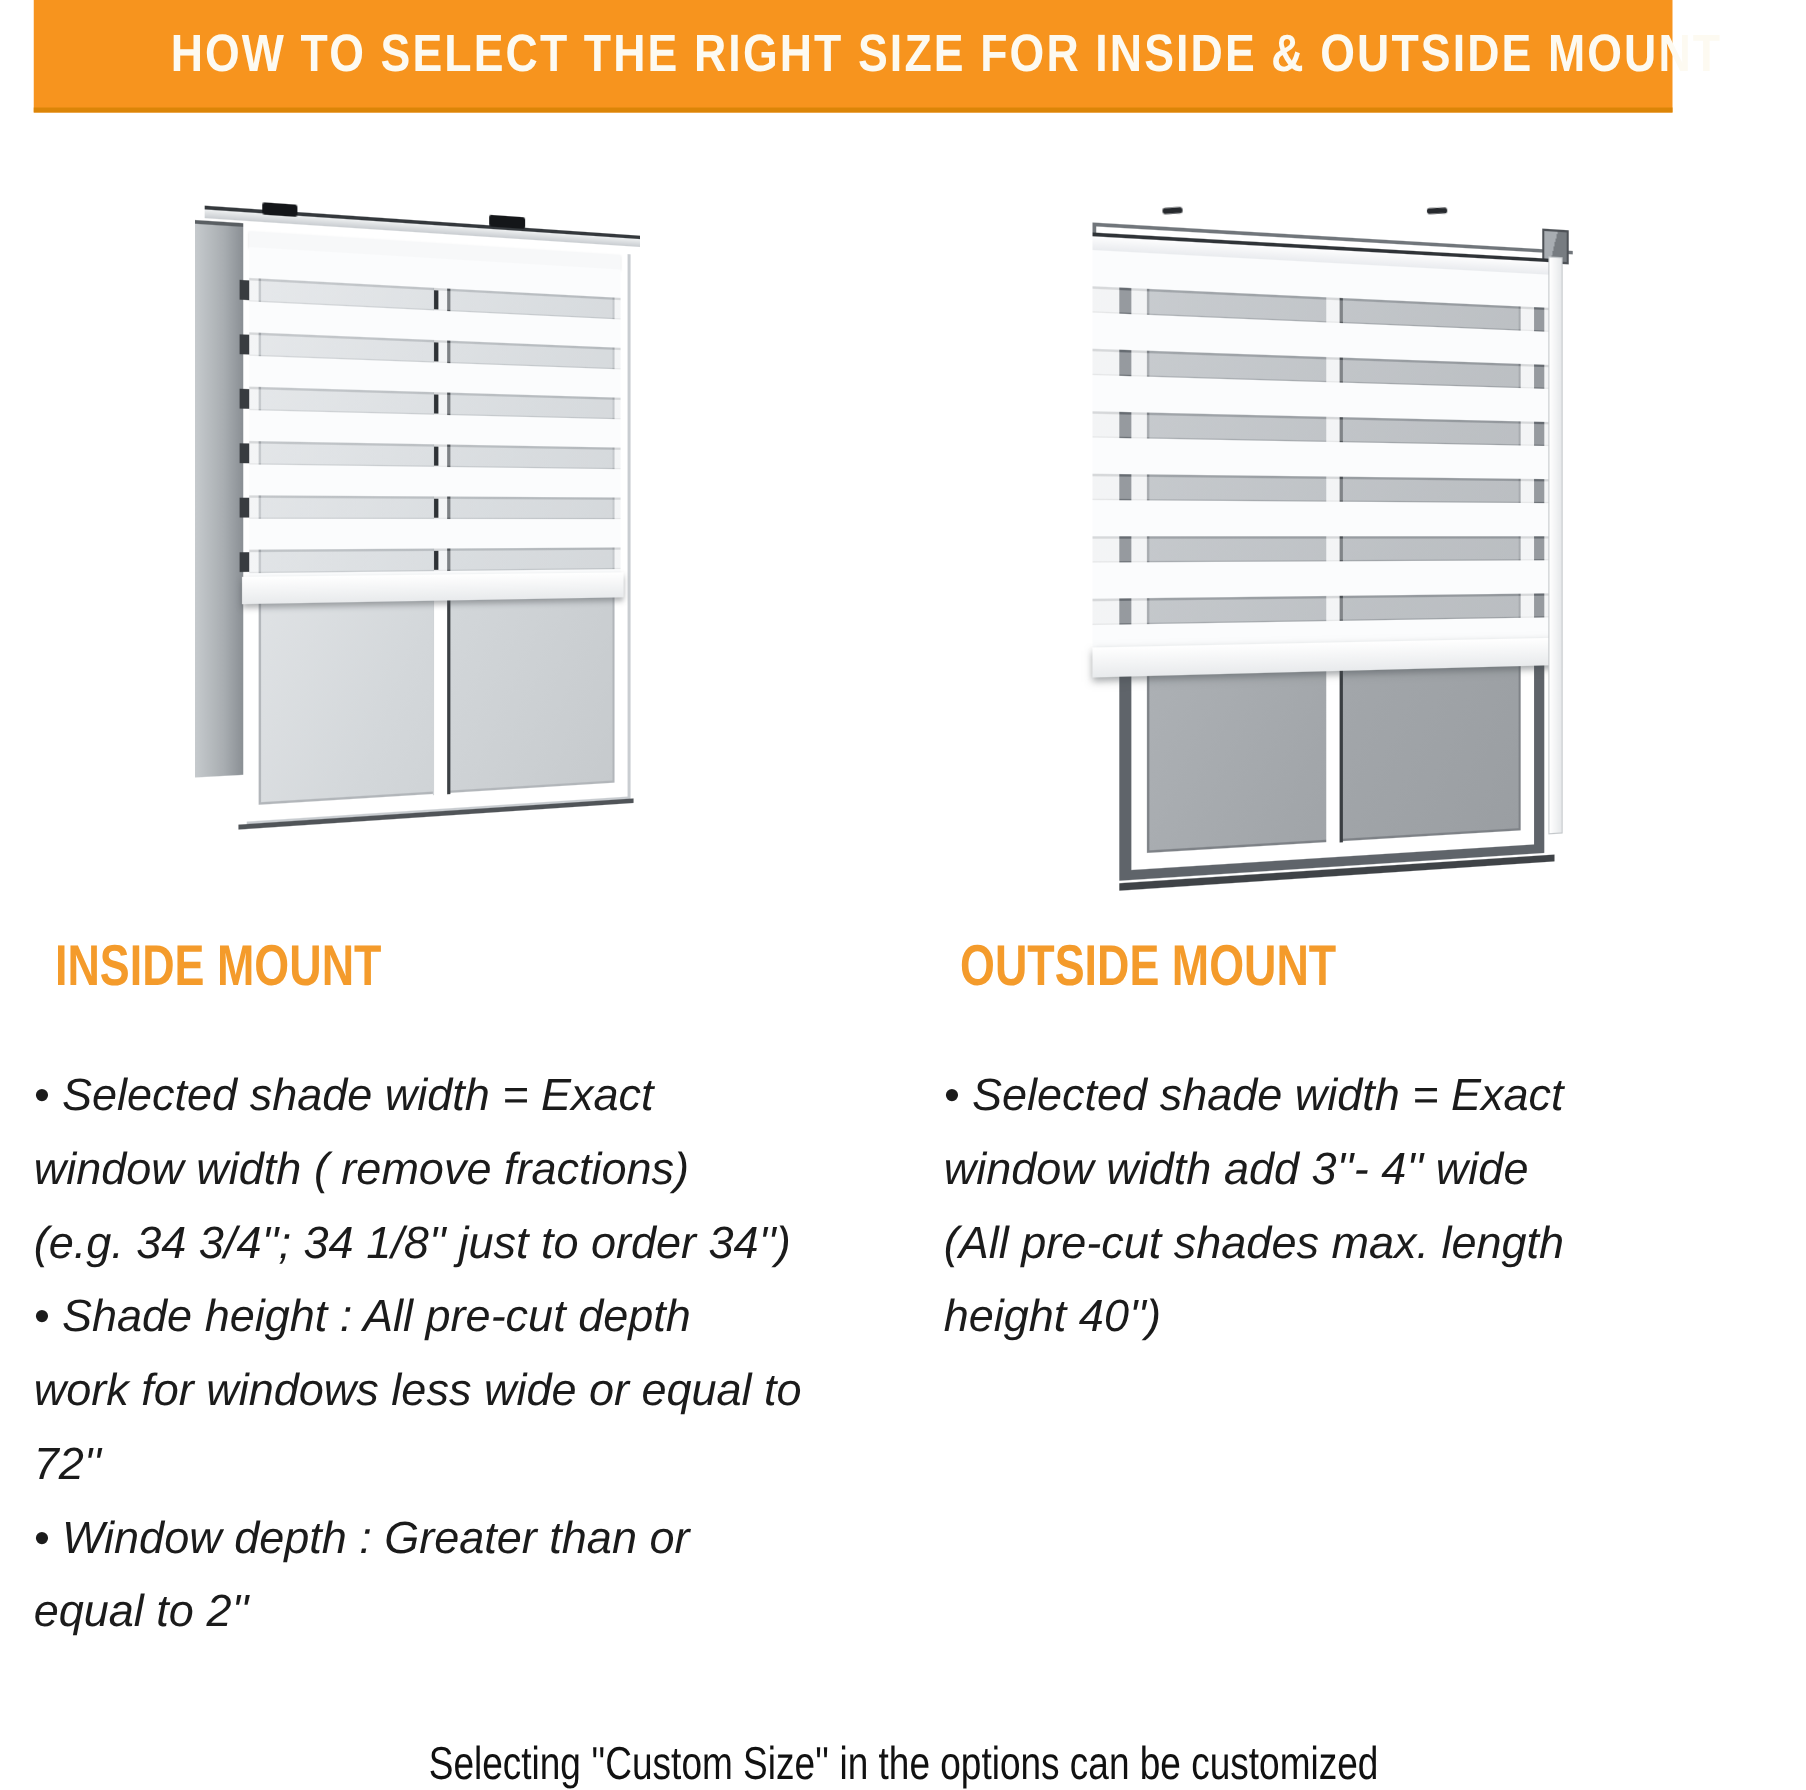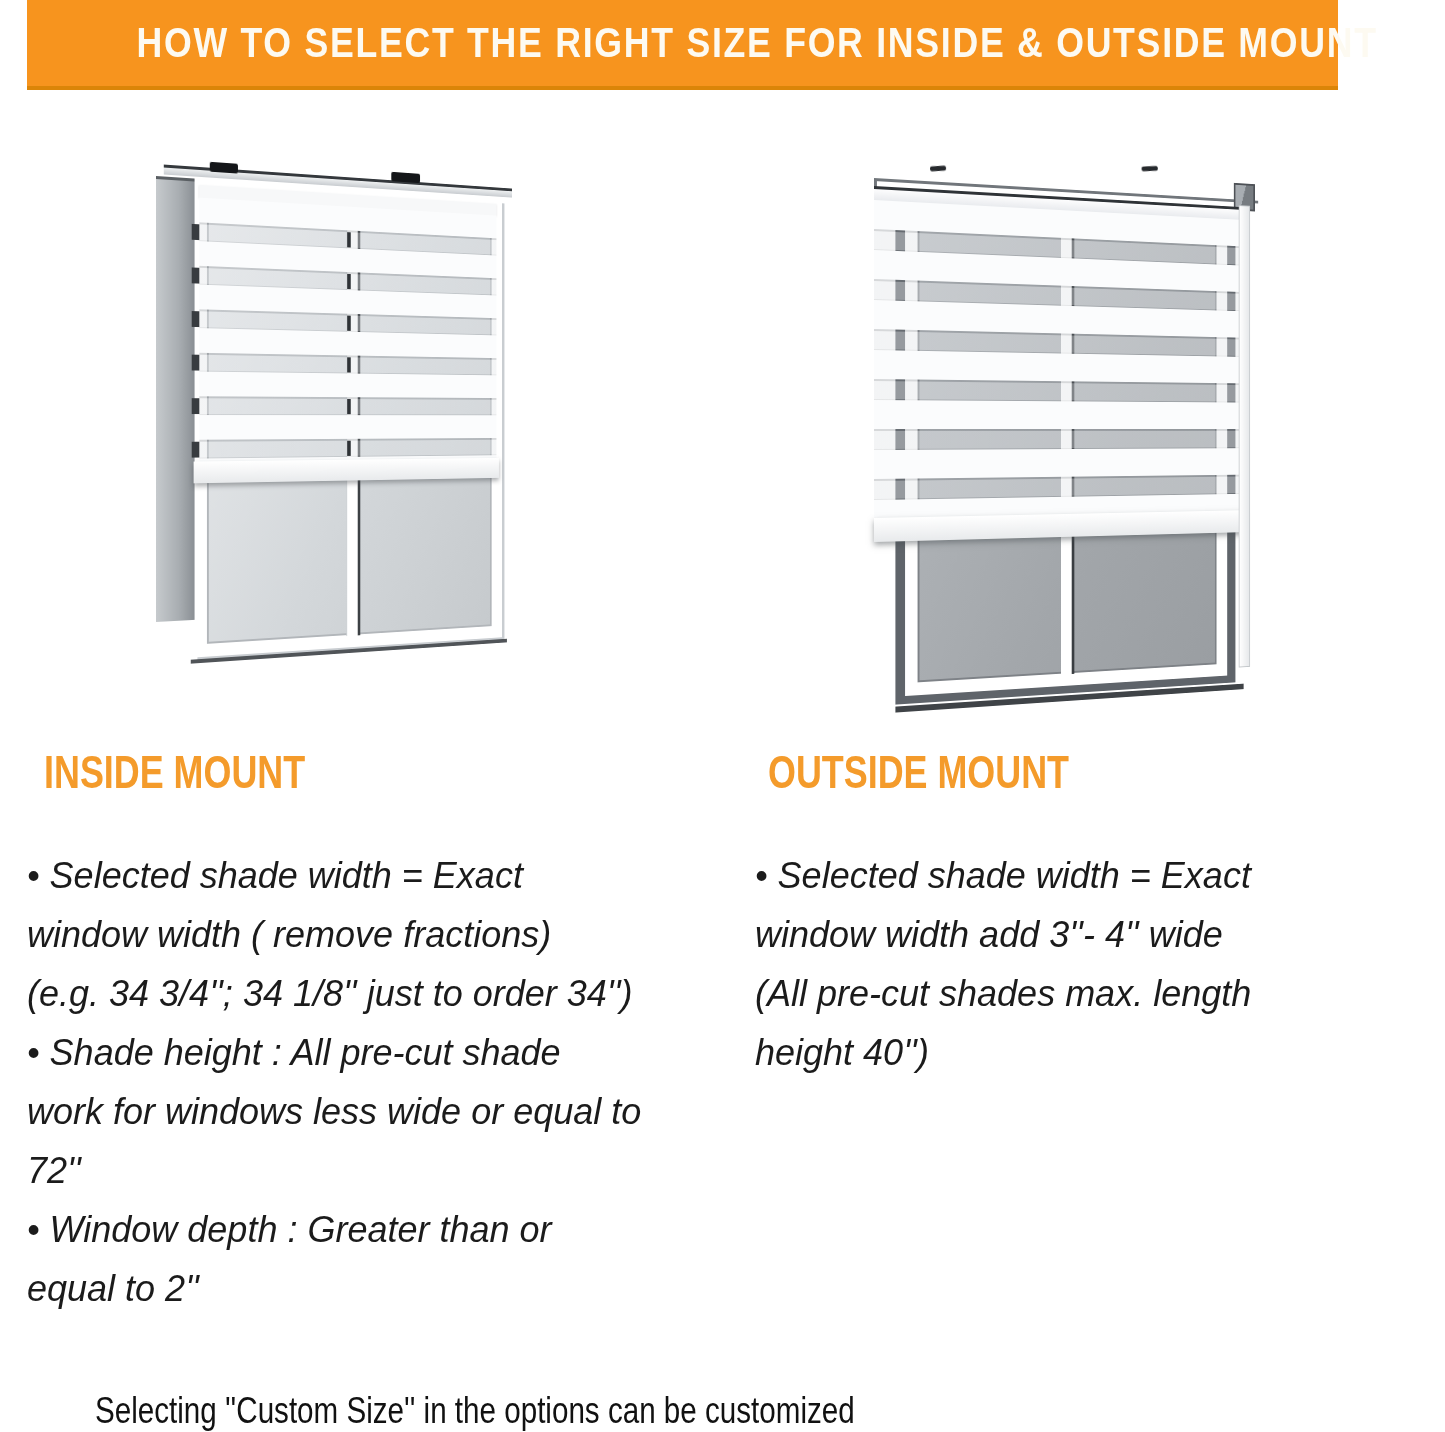--- a/index.html
+++ b/index.html
@@ -150,21 +150,21 @@
   .col-lines { position:absolute; top:846px; }
   .col-lines.left  { left:27px;  width:710px; }
   .col-lines.right { left:755px; width:690px; }
   .text-line {
     font-size:36px; line-height:59px; color:#1b1b1b; white-space:nowrap;font-style:italic;
   }
 
   
   .footer-note {
     position:absolute; left:0; top:1390px; width:1445px;
-    text-align:left; font-size:37px; line-height:42px; color:#111111;
+    text-align:center; font-size:37px; line-height:42px; color:#111111;
   }
   .footer-note span {
     display:inline-block; white-space:nowrap;
     transform:scaleX(0.8); transform-origin:center;
   }
 </style>
 </head>
 <body>
 
 <div class="banner">
@@ -206,21 +206,21 @@
   <div class="sill2"></div>
 </div>
 
 <h2 class="col-heading h-left">INSIDE MOUNT</h2>
 <h2 class="col-heading h-right">OUTSIDE MOUNT</h2>
 
 <div class="col-lines left">
   <div class="text-line">• Selected shade width = Exact</div>
   <div class="text-line">window width ( remove fractions)</div>
   <div class="text-line">(e.g. 34 3/4''; 34 1/8'' just to order 34'')</div>
-  <div class="text-line">• Shade height : All pre-cut shade</div>
+  <div class="text-line">• Shade height : All pre-cut depth</div>
   <div class="text-line">work for windows less wide or equal to</div>
   <div class="text-line">72''</div>
   <div class="text-line">• Window depth : Greater than or</div>
   <div class="text-line">equal to 2''</div>
 </div>
 
 <div class="col-lines right">
   <div class="text-line">• Selected shade width = Exact</div>
   <div class="text-line">window width add 3''- 4'' wide</div>
   <div class="text-line">(All pre-cut shades max. length</div>

